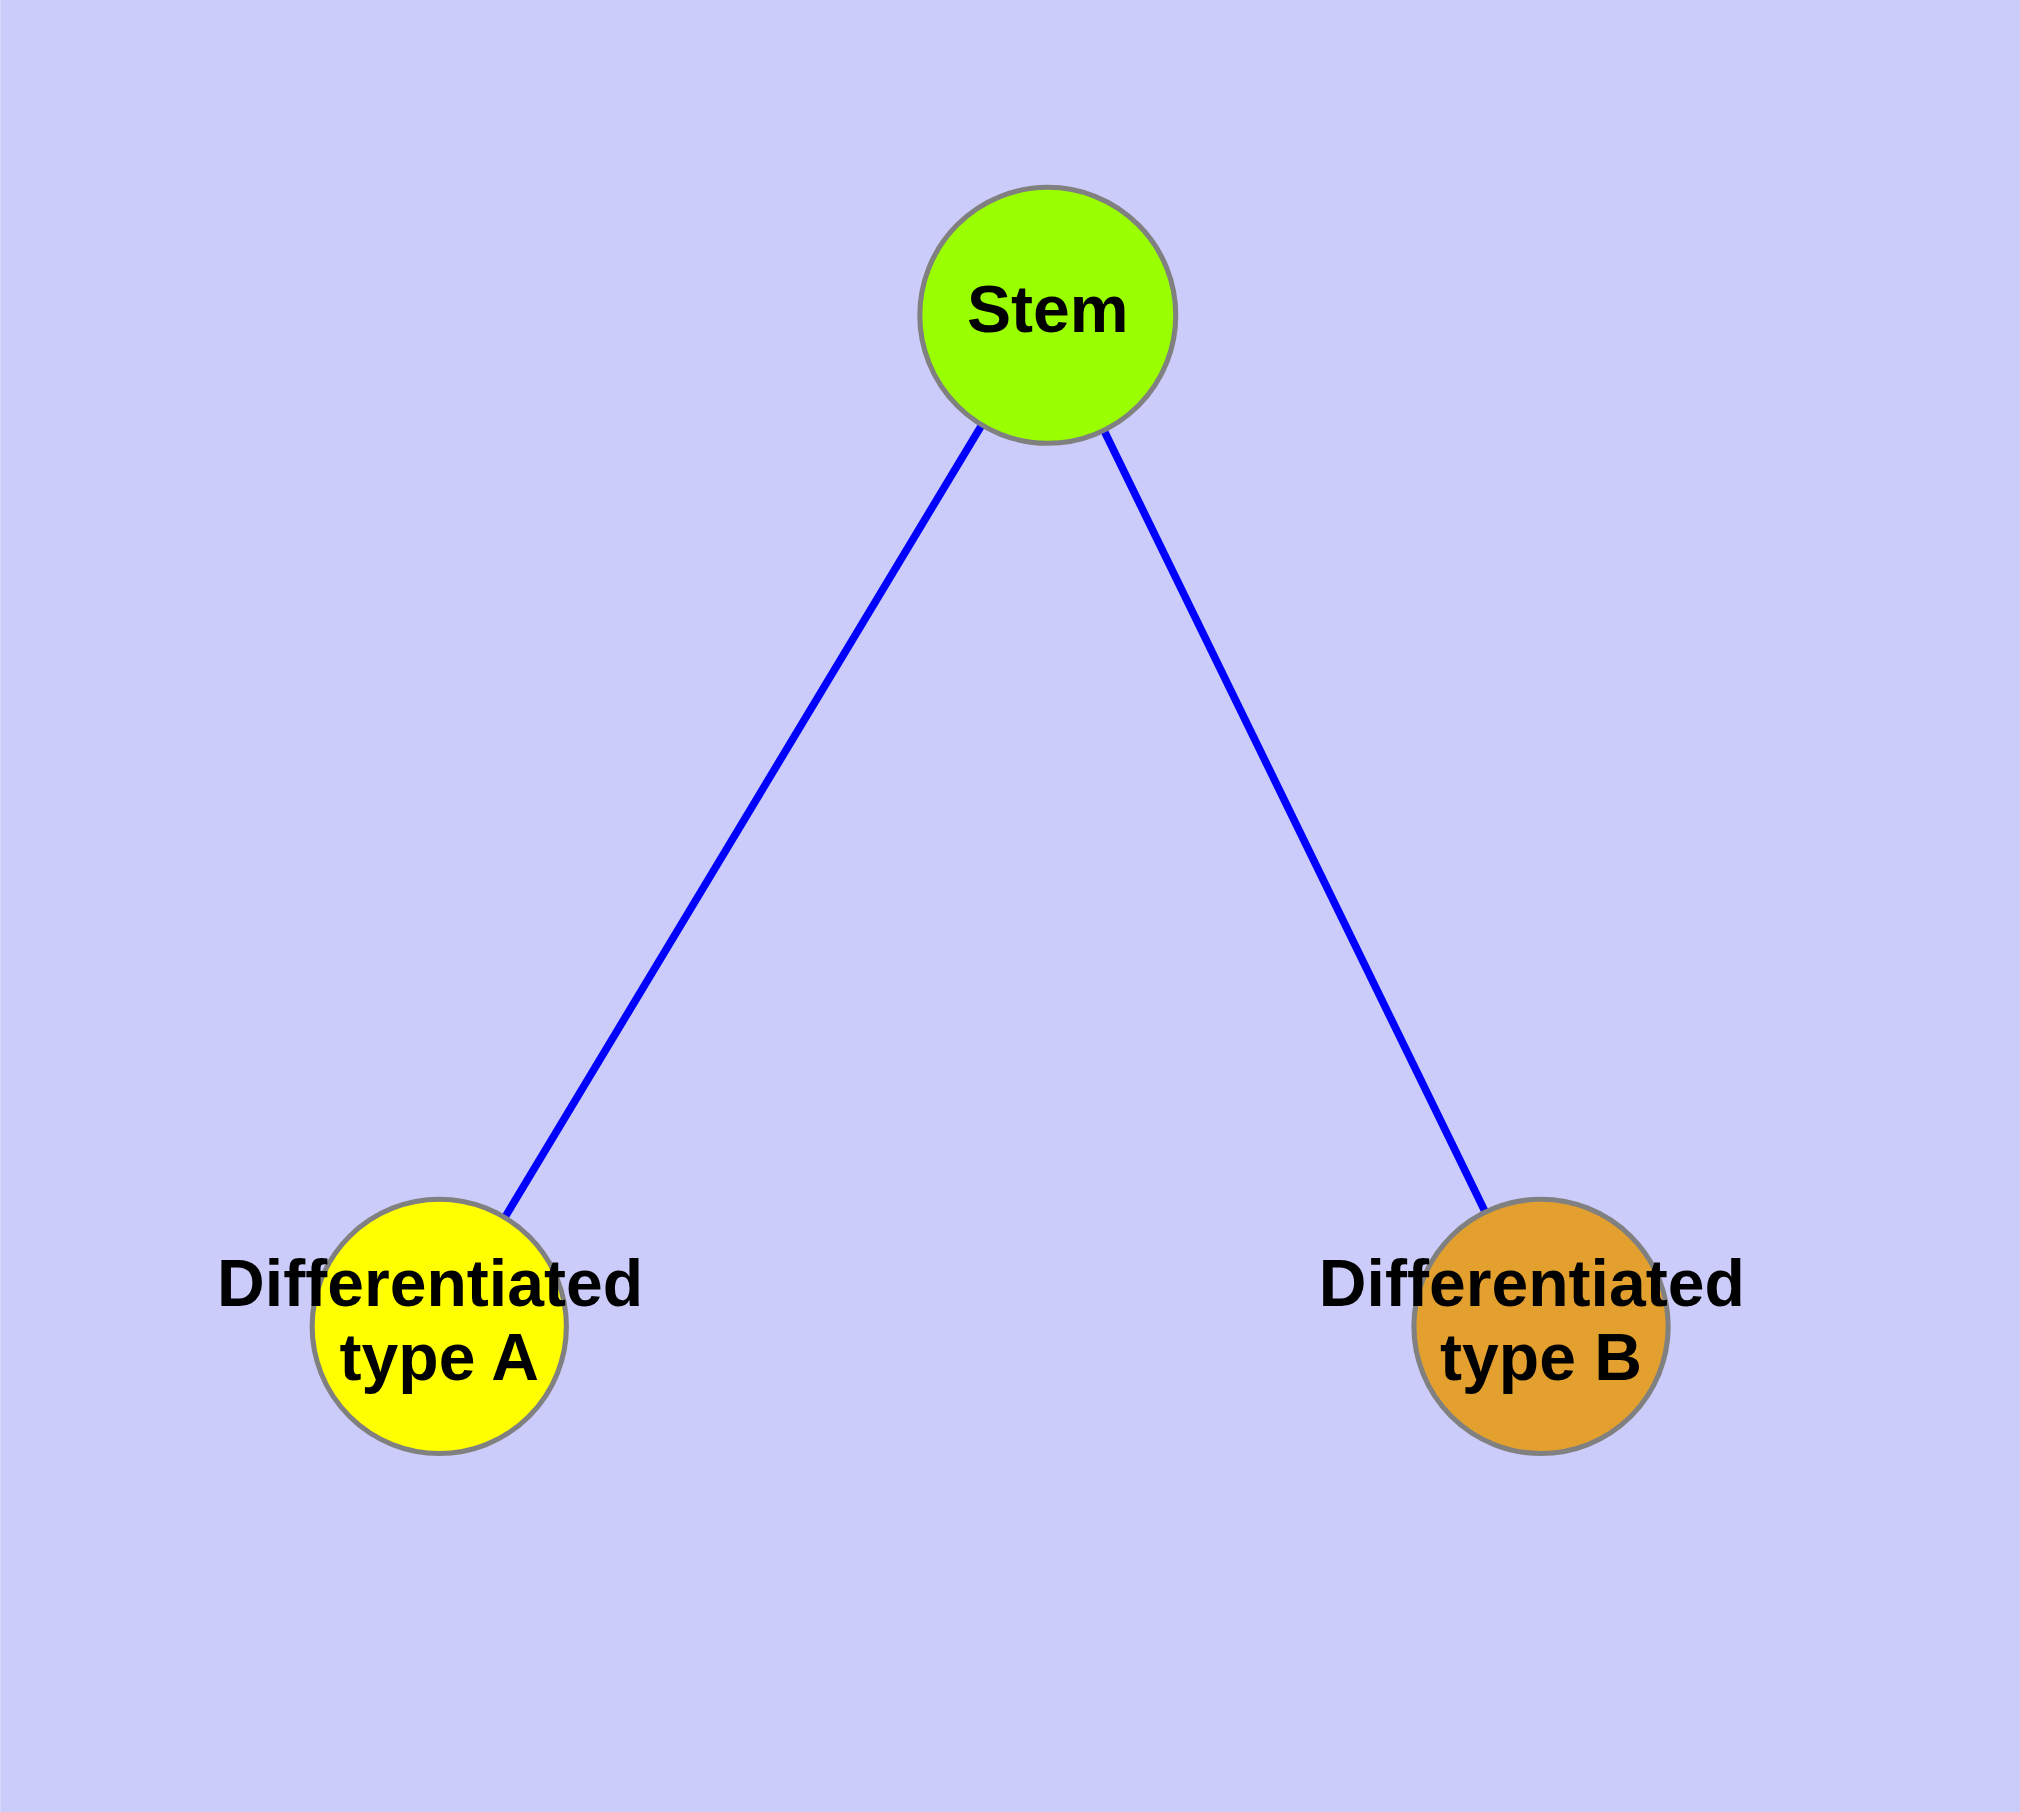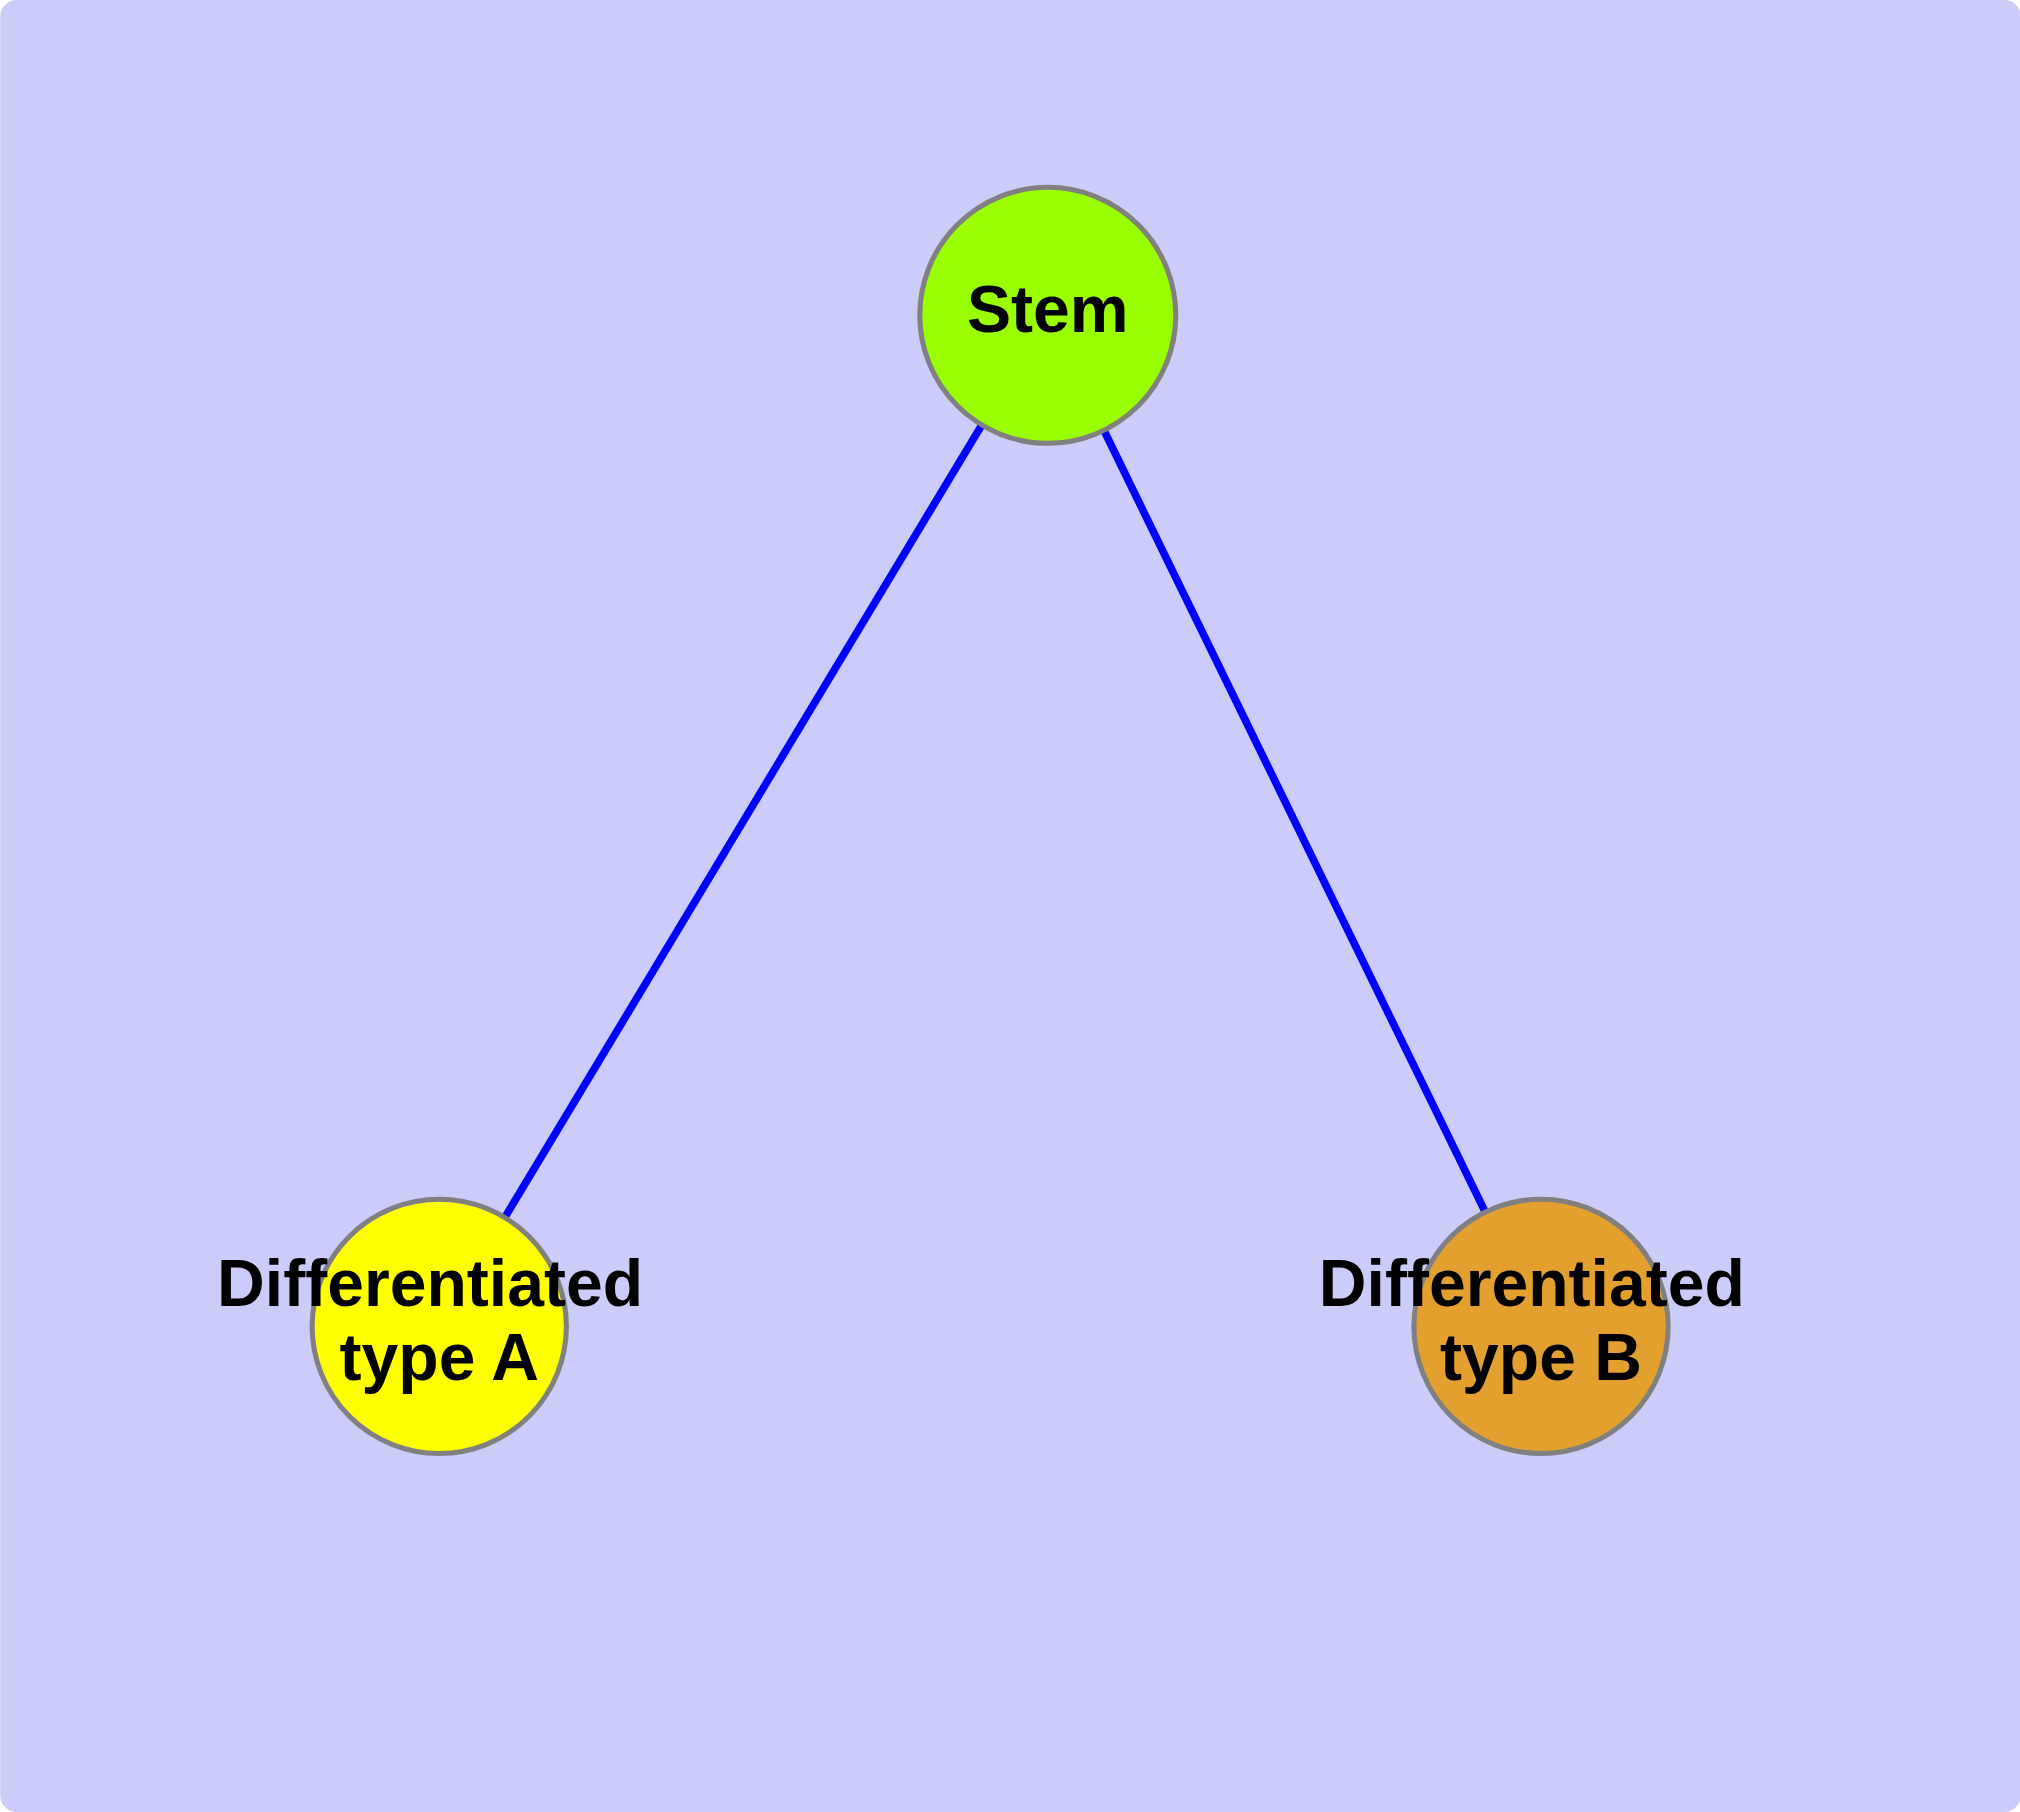--- a/index.html
+++ b/index.html
@@ -40,21 +40,21 @@
   .label-root {
     font-size: 78px;
   }
   .label-leaf {
     font-size: 78px;
   }
 </style>
 </head>
 <body>
 
-<div id="stage" style="width: 2021px; height: 1812px; border-radius: 17px;">
+<div id="stage" style="width: 2021px; height: 1812px;">
   <svg id="graph-svg" viewBox="0 0 2384 2138" xmlns="http://www.w3.org/2000/svg" style="width: 2021px; height: 1812px;">
 
     <rect id="bg-rect" x="0" y="0" width="2384" height="2138" fill="#ccccfa"></rect>
 
     <g id="edges-layer">
       <line class="edge-line" x1="1236" y1="372" x2="518" y2="1565" stroke="#0000ff" stroke-width="9"></line>
       <line class="edge-line" x1="1236" y1="372" x2="1818" y2="1565" stroke="#0000ff" stroke-width="9"></line>
     </g>
 
     <g id="nodes-layer">

